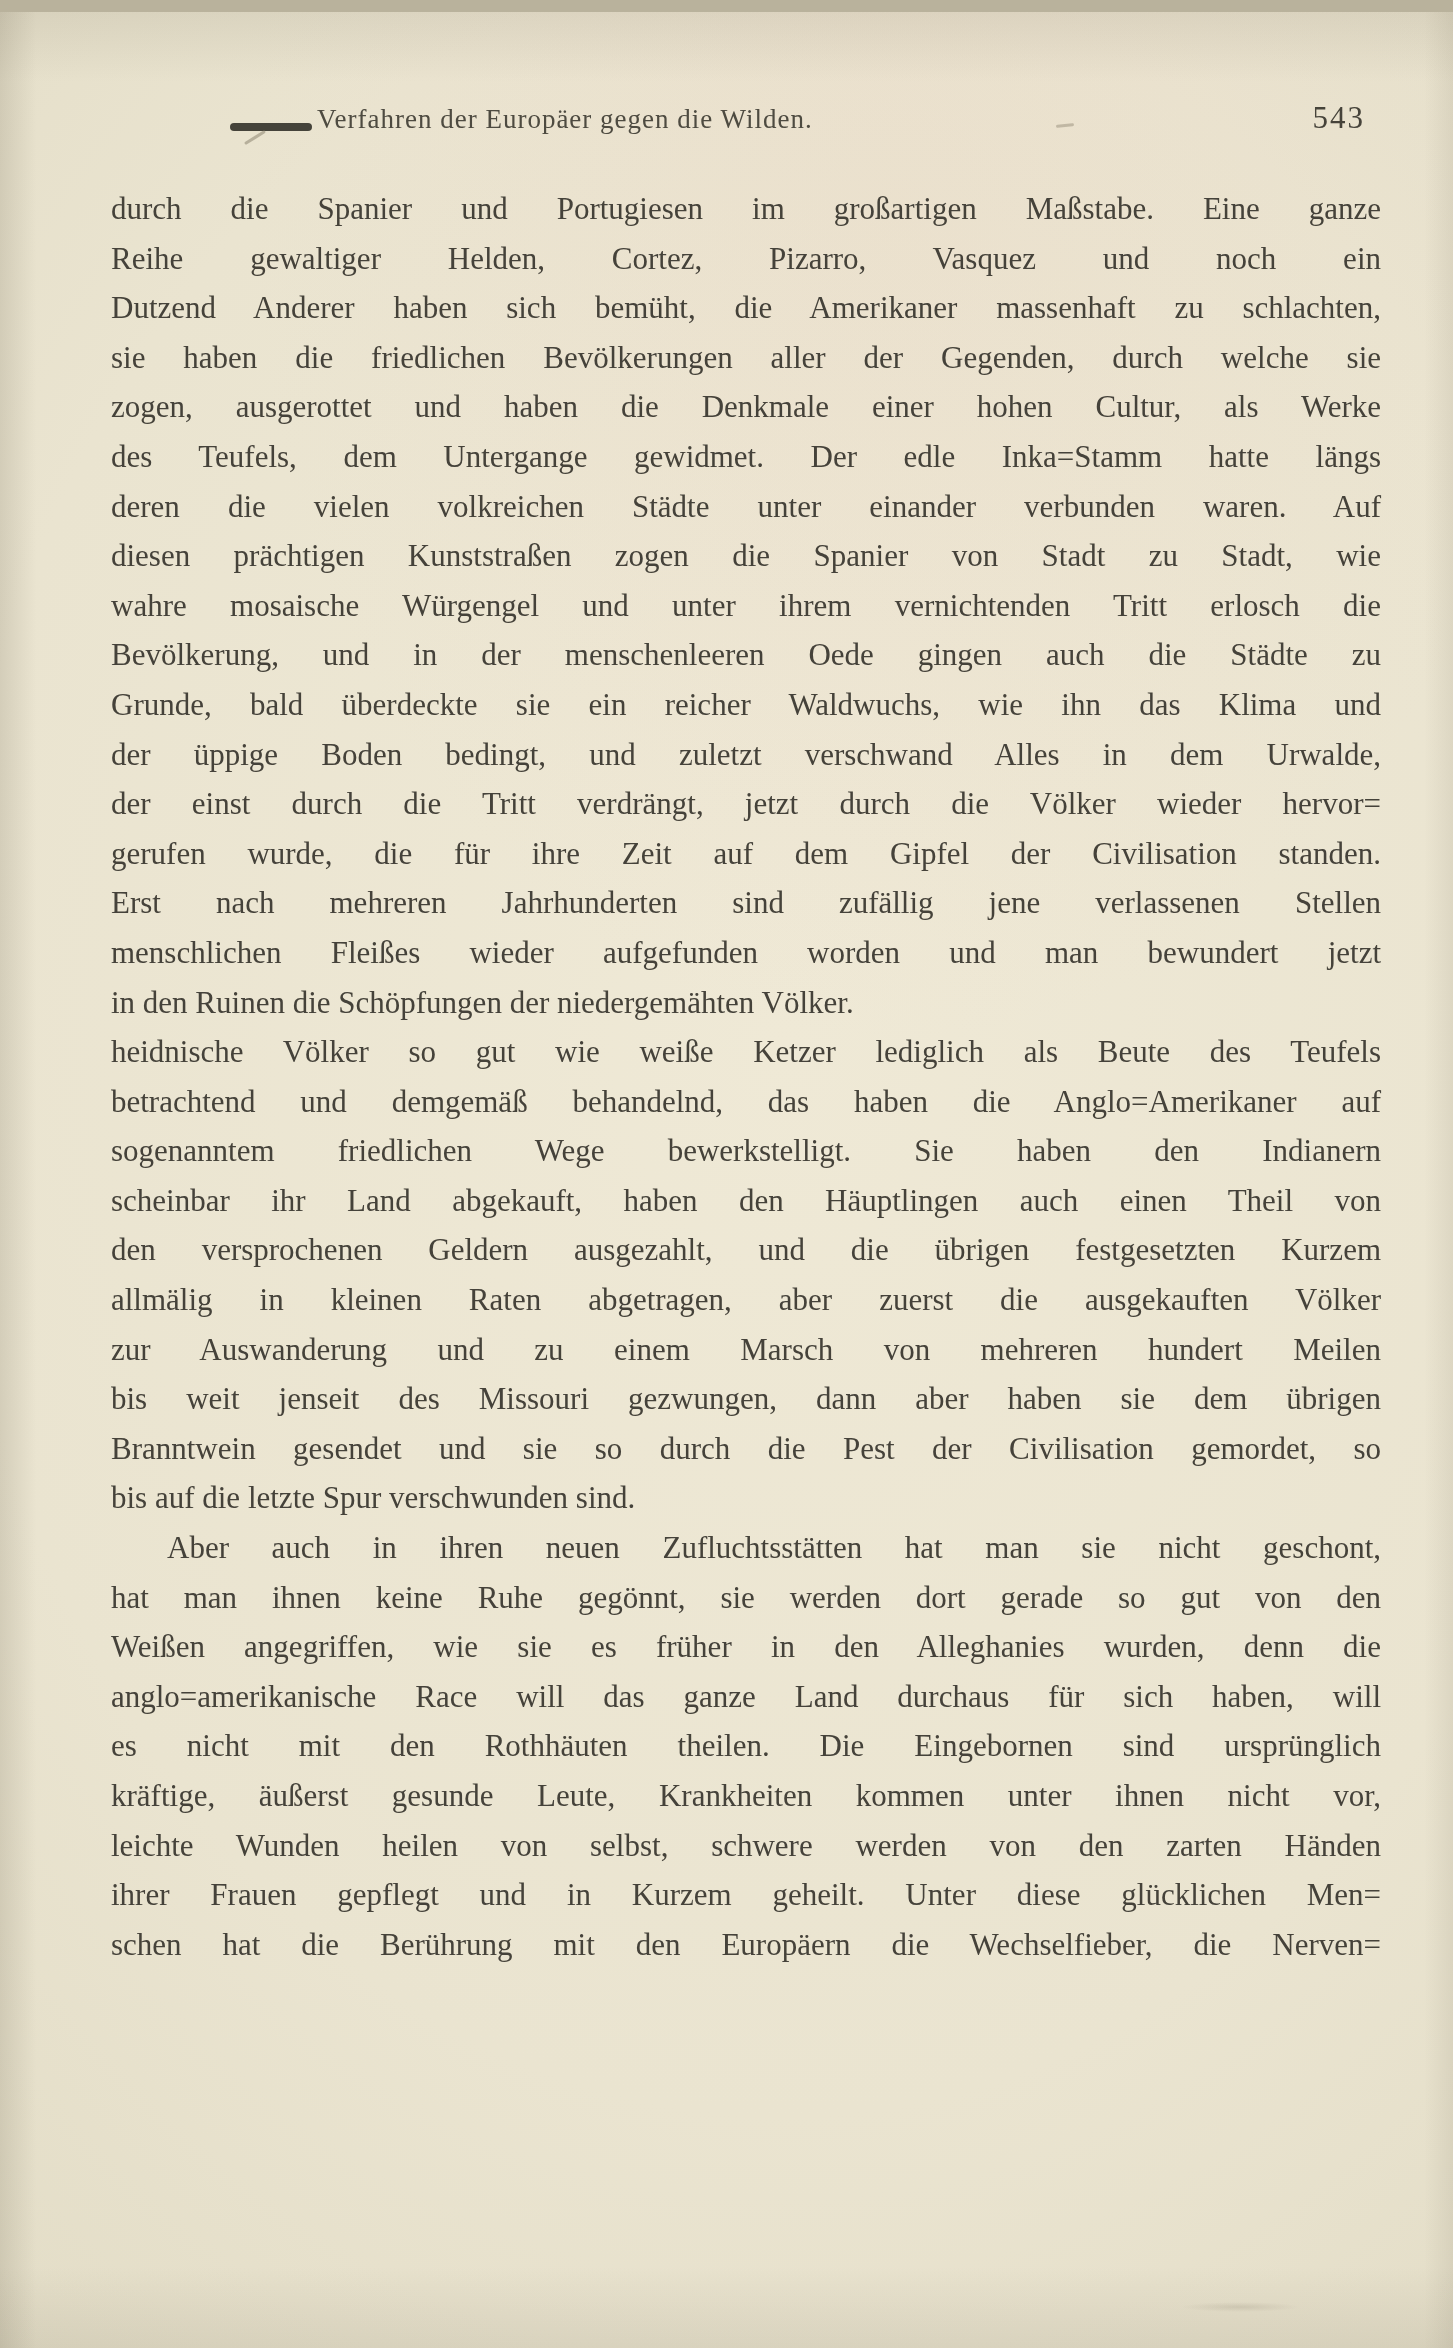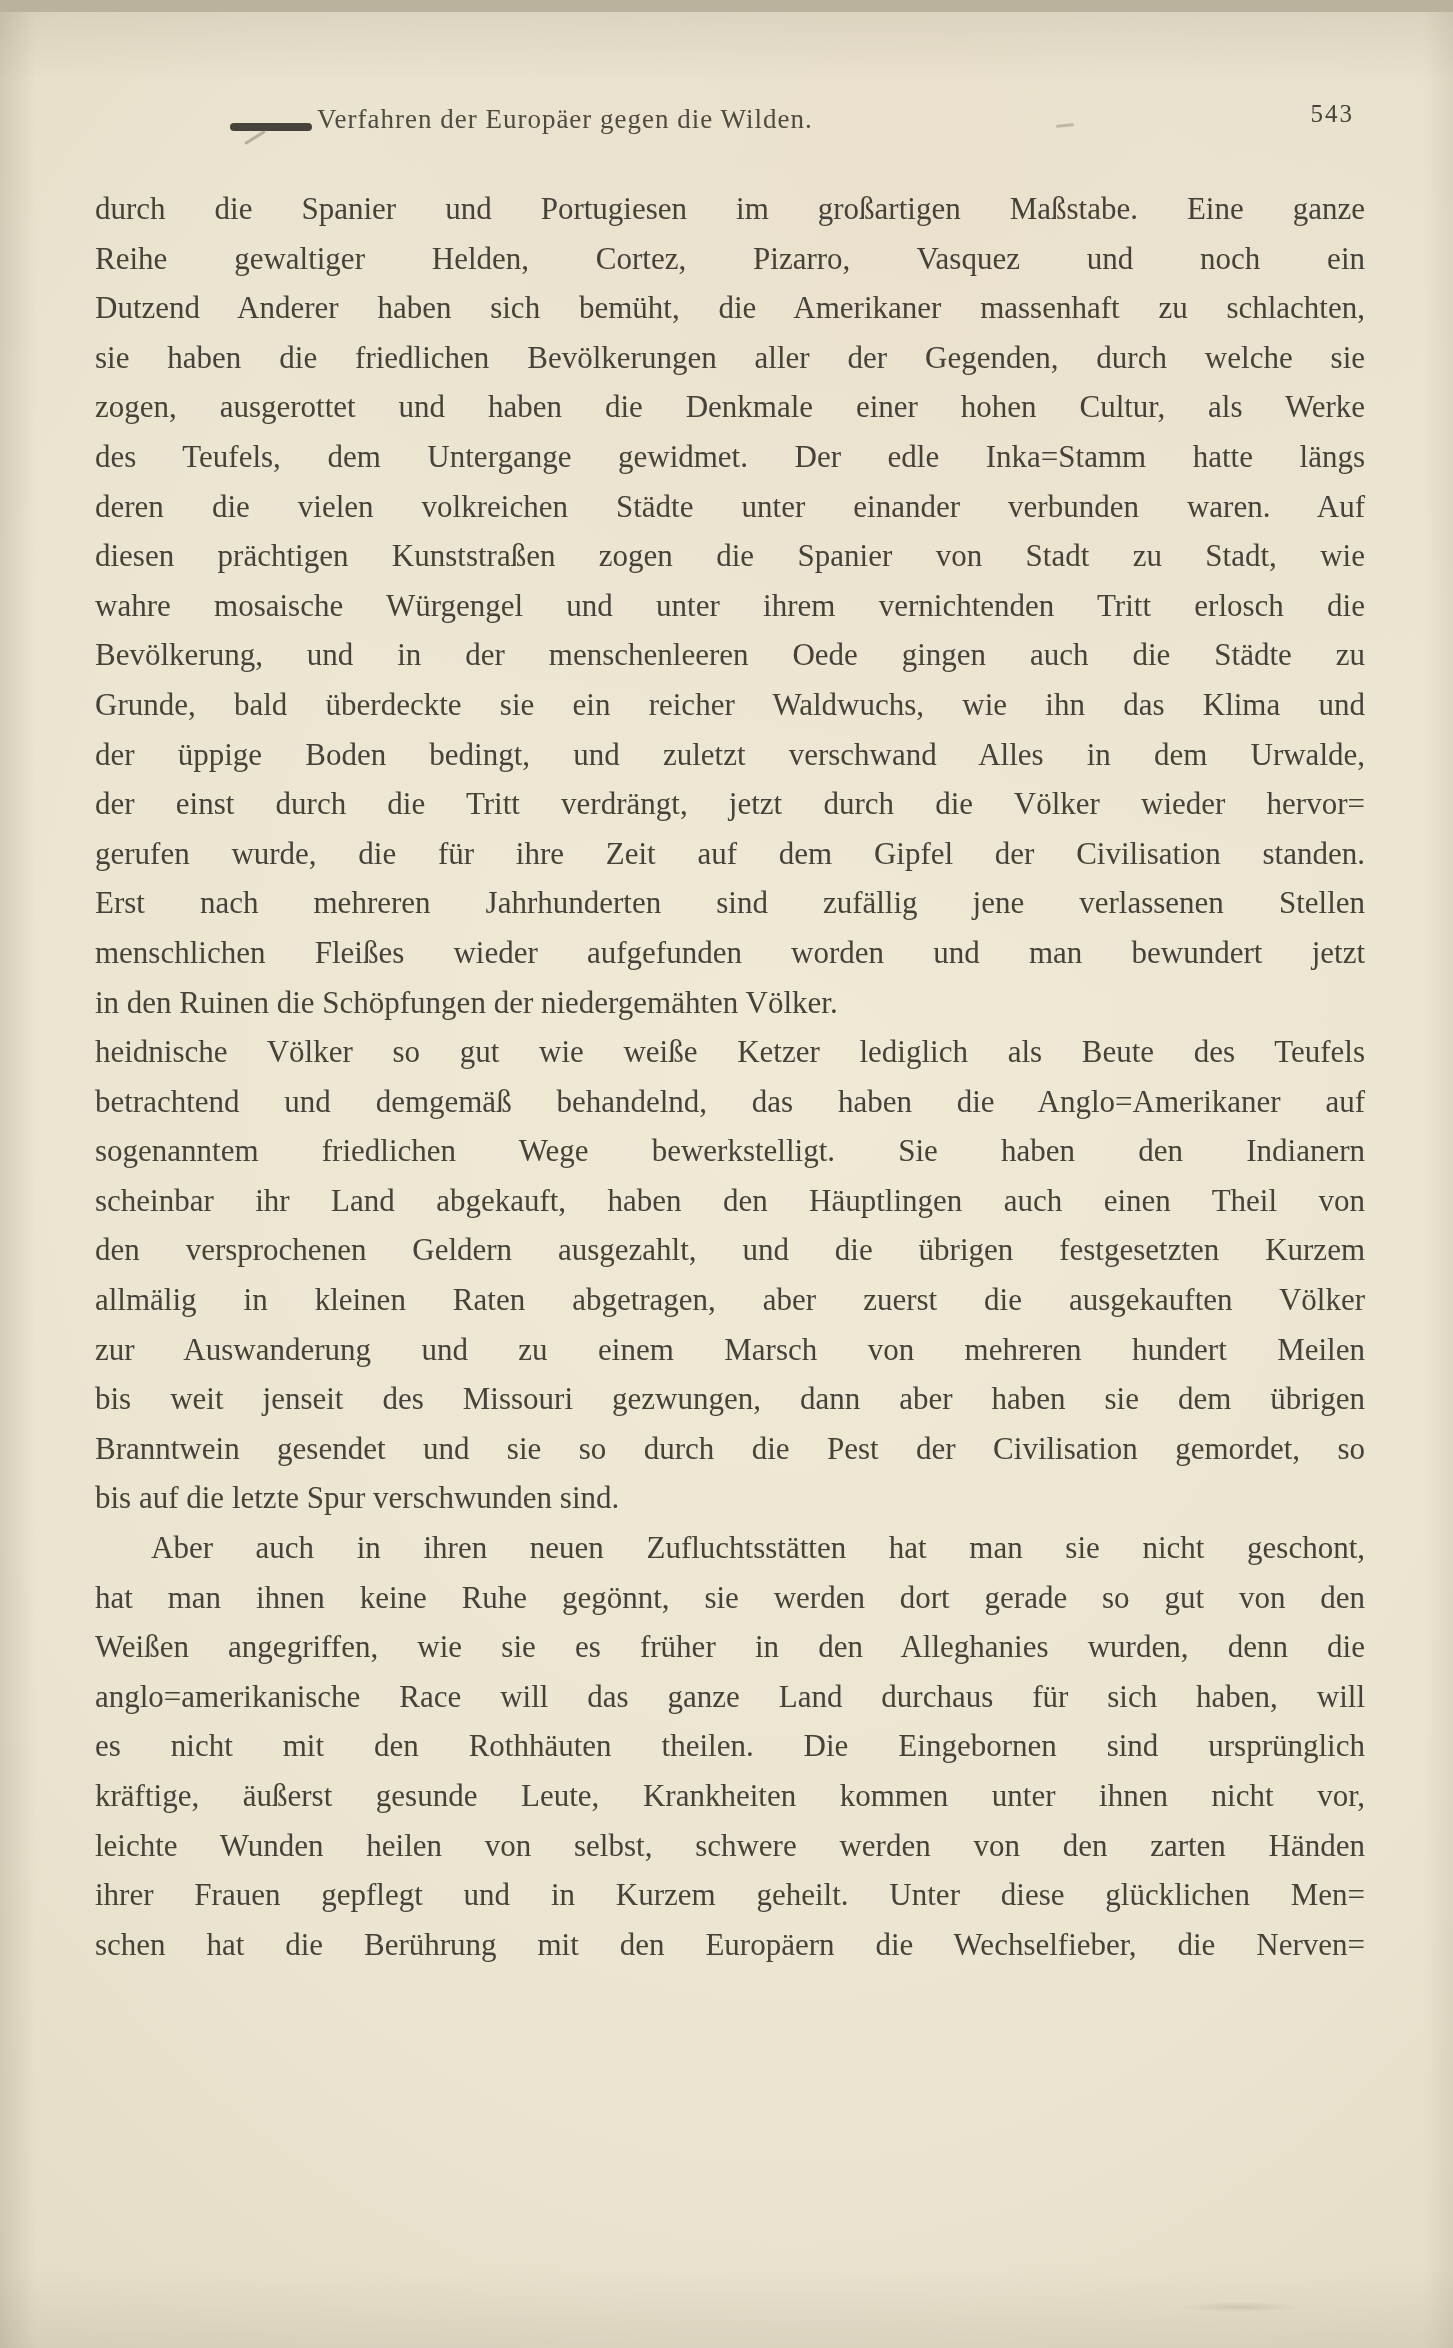--- a/index.html
+++ b/index.html
@@ -27,25 +27,25 @@
     position:absolute;
     left:95px;top:92px;width:1270px;height:44px;
   }
   .running-title{
     position:absolute;left:222px;top:0;
     font-size:27px;letter-spacing:1px;
     color:#4e4b41;
     white-space:nowrap;
   }
   .page-number{
-    position:absolute;right:11px;top:-4px;
-    font-size:25px;color:#46433a;letter-spacing:2px;
+    position:absolute;right:0;top:-4px;
+    font-size:31px;color:#46433a;letter-spacing:2px;
   }
   .text-body{
-    position:absolute;left:95px;top:172px;width:1270px;
+    position:absolute;left:111px;top:172px;width:1270px;
     font-size:31px;line-height:49.6px;
     color:#45423a;
   }
   .line{
     text-align:justify;
     -moz-text-align-last:justify;
     text-align-last:justify;
     white-space:normal;
     height:49.6px;overflow:visible;
   }

